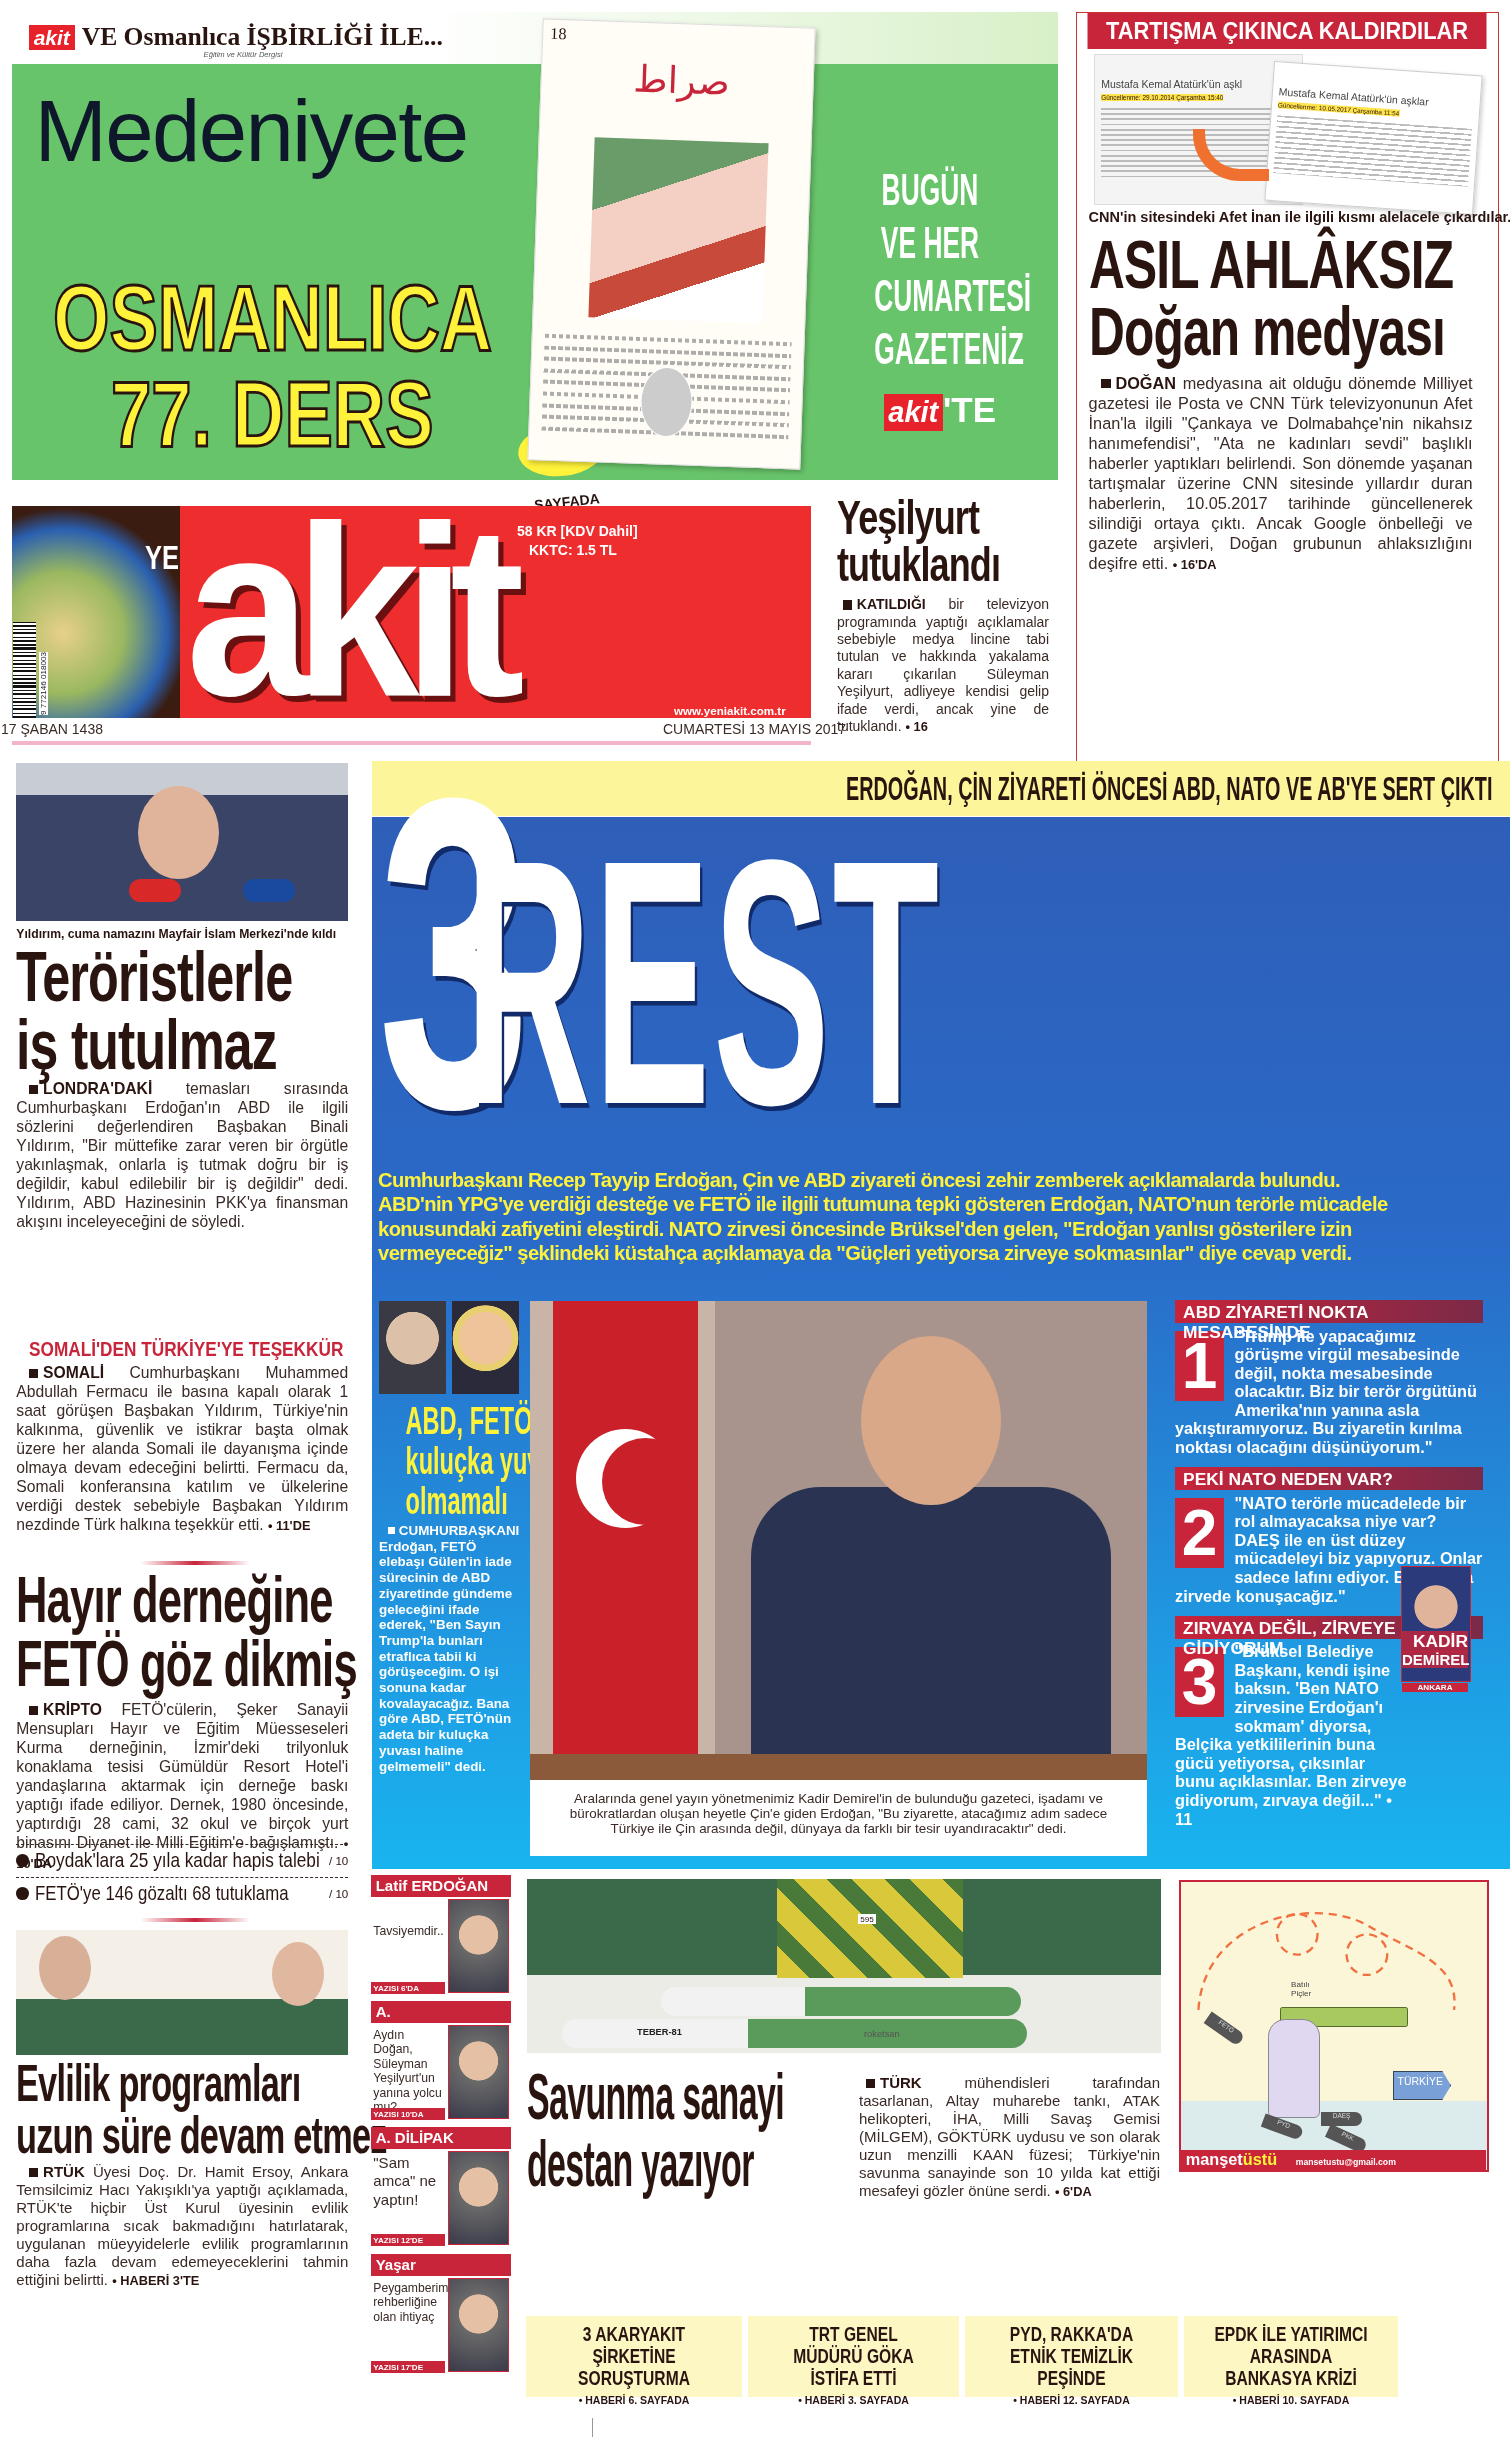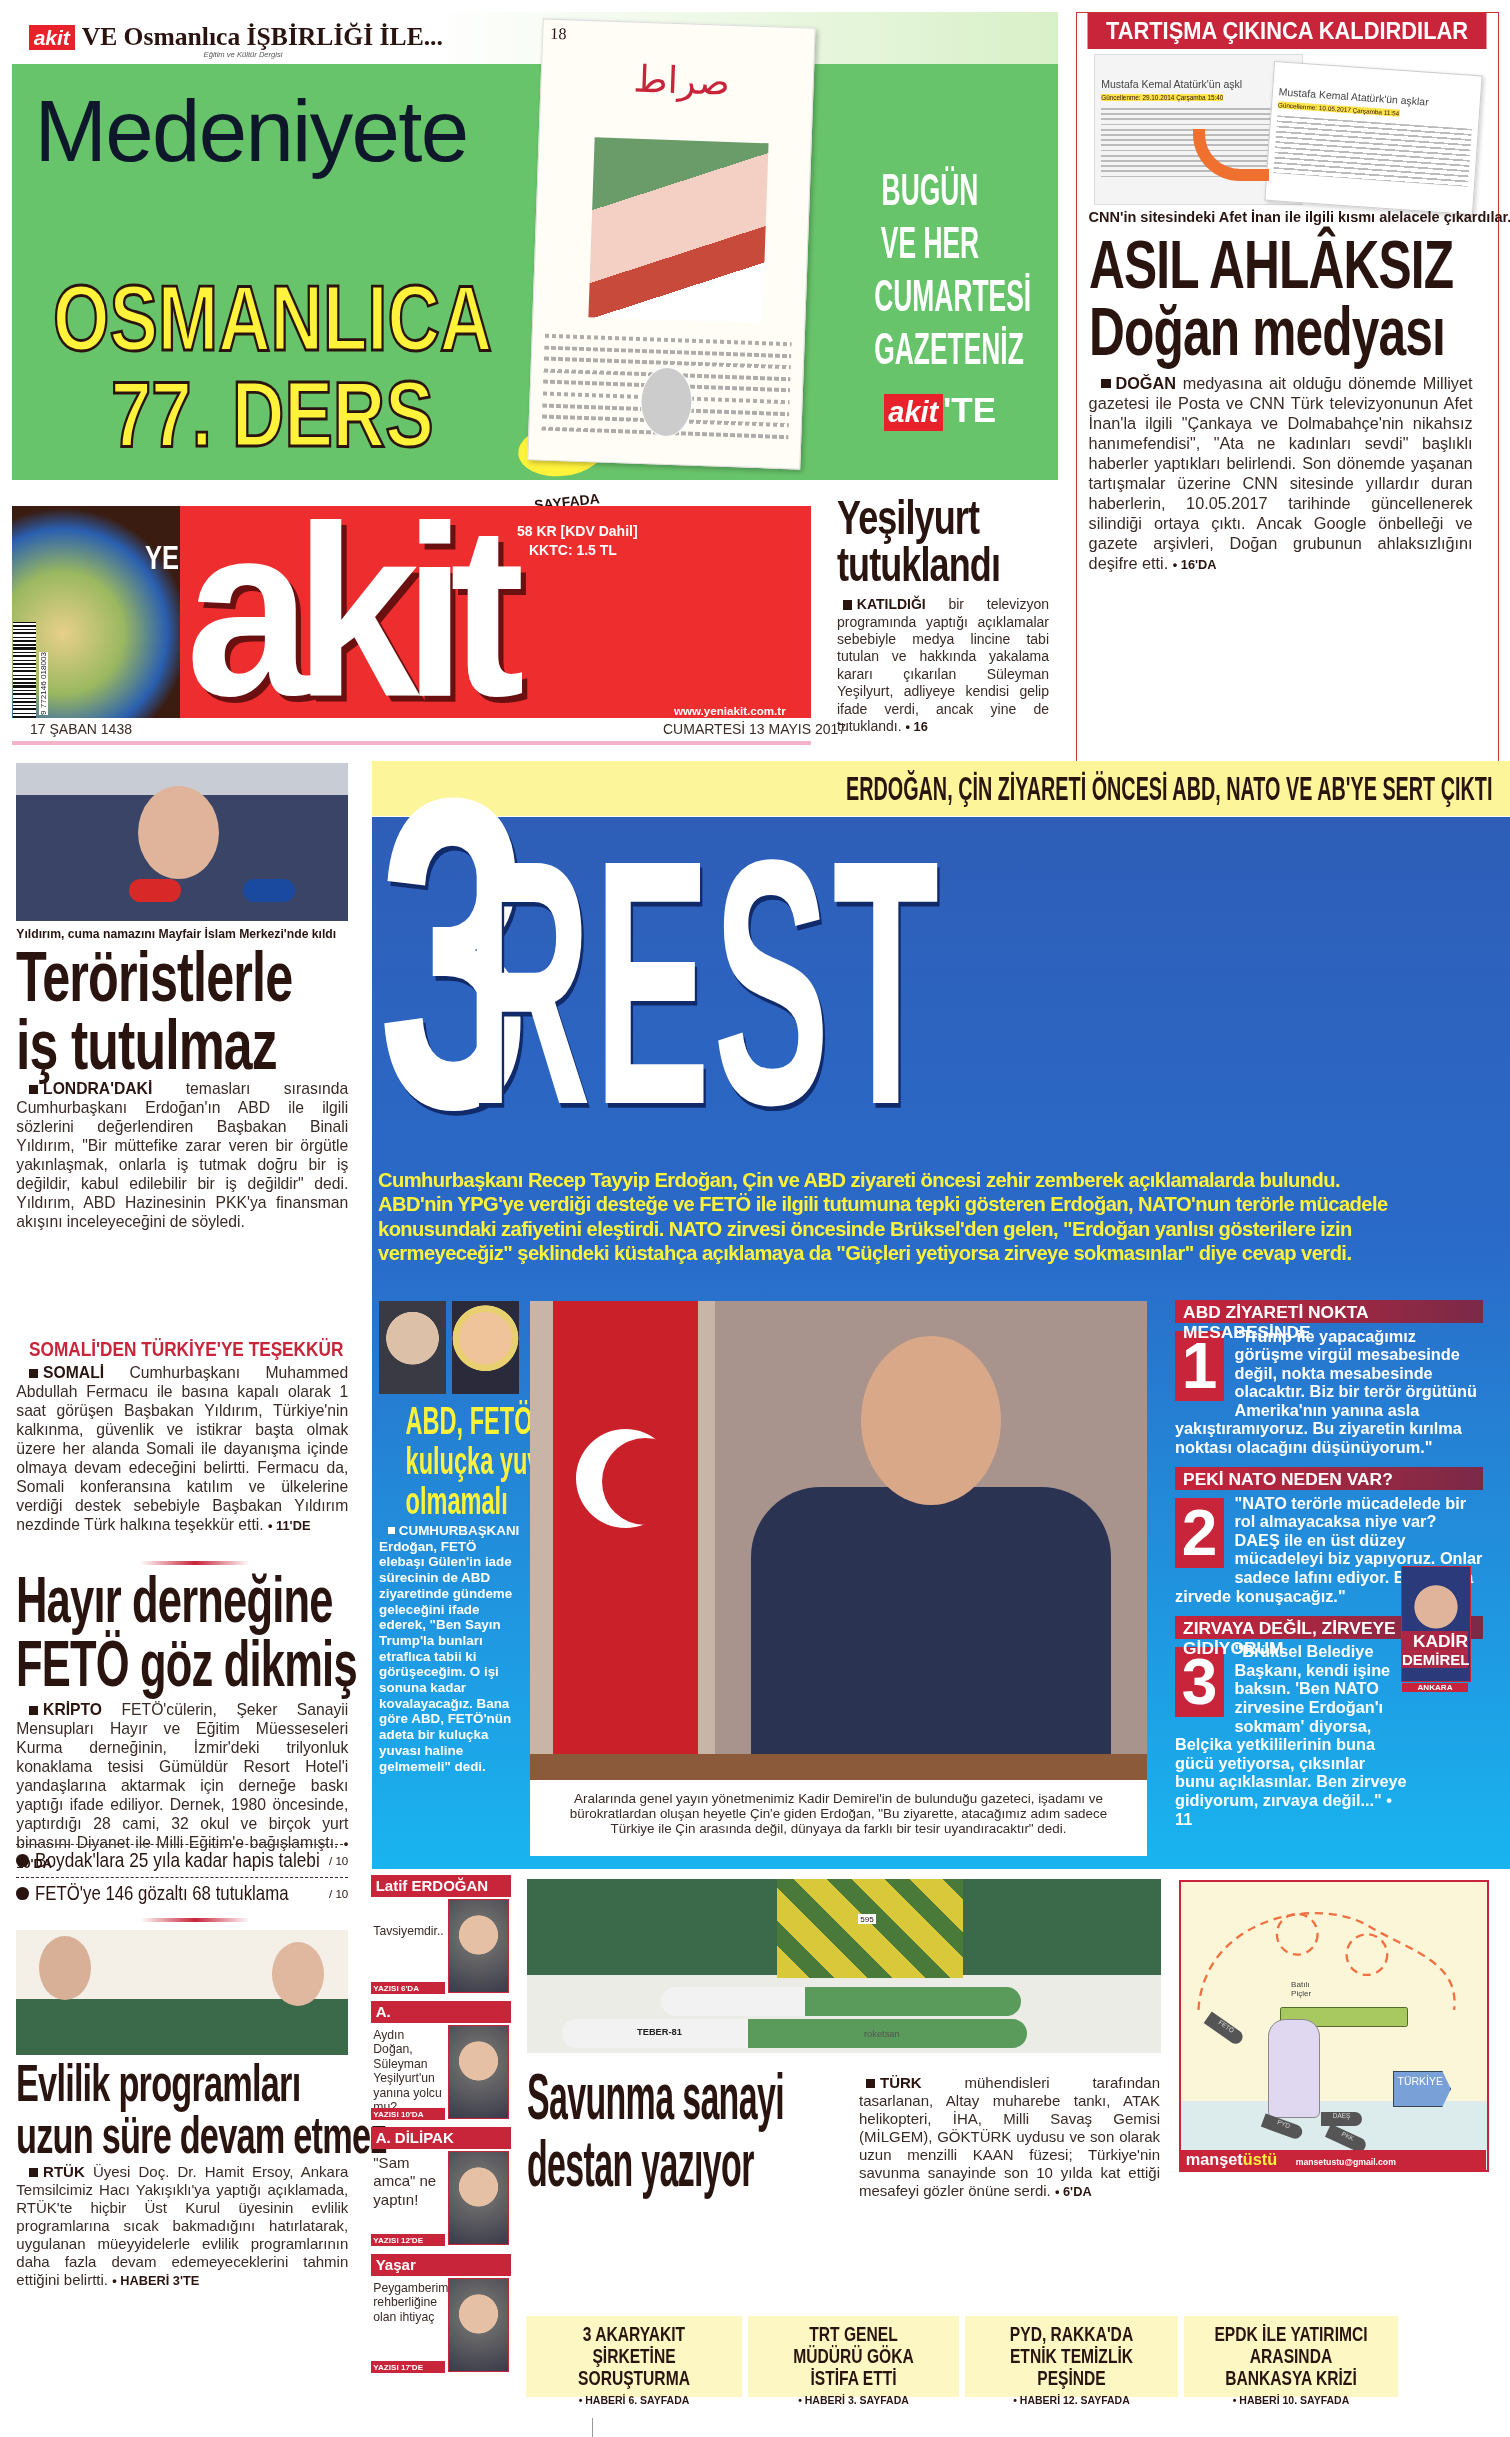--- a/index.html
+++ b/index.html
@@ -83,21 +83,21 @@
   <div class="abs" style="left:1.2px;top:116px;width:23px;height:96px;background:repeating-linear-gradient(0deg,#111 0 2.3px,#fff 2.3px 4.1px,#111 4.1px 5.2px,#fff 5.2px 7.6px)"></div>
   <div class="abs" style="left:27px;top:209px;transform:rotate(-90deg);transform-origin:left top;font-size:8.1px;color:#222;background:#fff;white-space:nowrap">9 772146 018003</div>
 </div>
 <div class="abs" style="left:145px;top:538px;font-size:34px;font-weight:bold;color:#fff;transform:scaleX(.75);transform-origin:left">YENİ</div>
 <div class="abs" id="mast-red">
   <div class="abs" style="left:5.8px;top:-11.6px;font-size:244px;font-weight:bold;color:#fff;letter-spacing:-17.4px;line-height:233px;text-shadow:5.8px 5.8px 0 #6a1010;transform:scaleX(.92);transform-origin:left">akit</div>
   <div class="abs" style="left:337px;top:17.4px;font-size:14px;color:#fff;font-weight:bold">58 KR [KDV Dahil]</div>
   <div class="abs" style="left:349px;top:36px;font-size:14px;color:#fff;font-weight:bold">KKTC: 1.5 TL</div>
   <div class="abs" style="left:494px;top:198px;font-size:11.6px;color:#fff;font-weight:bold">www.yeniakit.com.tr</div>
 </div>
-<div class="abs" style="left:30px;top:721px;font-size:14px;color:#3a2a26">17 ŞABAN 1438</div>
+<div class="abs" style="left:1px;top:721px;font-size:14px;color:#3a2a26">17 ŞABAN 1438</div>
 <div class="abs" style="left:663px;top:721px;font-size:14px;color:#3a2a26">CUMARTESİ 13 MAYIS 2017</div>
 <div class="abs" style="left:11.6px;top:741px;width:799px;height:3.5px;background:#f4b4c8"></div>
 
 <div class="abs" style="left:837px;top:494px;width:212px">
   <div class="hl" style="font-size:48px;transform:scaleX(.75);transform-origin:left">Yeşilyurt</div>
   <div class="hl" style="font-size:48px;transform:scaleX(.75);transform-origin:left">tutuklandı</div>
   <p class="body" style="font-size:14px;line-height:17.4px;margin-top:8.1px">
     <span class="sq" style="margin-left:5.8px"></span><b>KATILDIĞI</b>
     <span>bir televizyon programında yaptığı açıklamalar sebebiyle medya lincine tabi tutulan ve hakkında yakalama kararı çıkarılan Süleyman Yeşilyurt, adliyeye kendisi gelip ifade verdi, ancak yine de tutuklandı.</span>
     <span class="ref">• 16</span>
@@ -273,21 +273,21 @@
 
 <div class="abs" style="left:1179px;top:1880px;width:310px;height:292px;border:2.3px solid #c8243a;background:linear-gradient(180deg,#fcf6d8 0 76%,#dcecec 76%)">
   <svg class="abs" style="left:0;top:0" width="305" height="244" viewBox="0 0 525 420">
     <path d="M30 220 C 40 60, 240 20, 330 80 C 400 120, 480 140, 470 220" fill="none" stroke="#f07040" stroke-width="4" stroke-dasharray="14 10"></path>
     <circle cx="200" cy="90" r="35" fill="none" stroke="#f07040" stroke-width="4" stroke-dasharray="14 10"></circle>
     <circle cx="320" cy="125" r="35" fill="none" stroke="#f07040" stroke-width="4" stroke-dasharray="14 10"></circle>
   </svg>
   <div class="abs" style="left:110px;top:99px;width:35px;font-size:8.1px;color:#444;line-height:8.7px">Batılı Piçler</div>
   <div class="abs" style="left:99px;top:125px;width:128px;height:20px;background:#a8c860;border:1.2px solid #556a2a;border-radius:2.3px"></div>
   <div class="abs" style="left:87px;top:137px;width:52px;height:99px;background:#e0d8f0;border:1.2px solid #888;border-radius:17.4px 17.4px 5.8px 5.8px"></div>
-  <div class="abs" style="left:212px;top:189px;width:58px;height:36px;background:#7aa0d8;border:1.2px solid #345;clip-path:polygon(0 0,85% 0,100% 50%,85% 100%,0 100%);color:#fff;font-size:10.5px;line-height:18.6px;padding-left:3.5px">TÜRKİYE</div>
+  <div class="abs" style="left:212px;top:189px;width:58px;height:29px;background:#7aa0d8;border:1.2px solid #345;clip-path:polygon(0 0,85% 0,100% 50%,85% 100%,0 100%);color:#fff;font-size:10.5px;line-height:18.6px;padding-left:3.5px">TÜRKİYE</div>
   <div class="abs" style="left:23px;top:140px;width:41px;height:14px;background:#555;color:#ddd;font-size:6.4px;text-align:center;border-radius:0 8.1px 8.1px 0;transform:rotate(35deg)">FETÖ</div>
   <div class="abs" style="left:81px;top:238px;width:41px;height:14px;background:#555;color:#ddd;font-size:6.4px;text-align:center;border-radius:0 8.1px 8.1px 0;transform:rotate(20deg)">PYD</div>
   <div class="abs" style="left:140px;top:230px;width:41px;height:14px;background:#555;color:#ddd;font-size:6.4px;text-align:center;border-radius:0 8.1px 8.1px 0">DAEŞ</div>
   <div class="abs" style="left:145px;top:250px;width:41px;height:14px;background:#555;color:#ddd;font-size:6.4px;text-align:center;border-radius:0 8.1px 8.1px 0;transform:rotate(25deg)">PKK</div>
   <div class="abs" style="left:0;bottom:0;width:305px;height:20px;background:#c8243a;padding-left:4.7px;white-space:nowrap">
     <span style="color:#fff;font-weight:bold;font-size:16.3px">manşet</span><span style="color:#fff23a;font-weight:bold;font-size:16.3px">üstü</span>
     <span style="color:#fff;font-weight:bold;font-size:8.7px;margin-left:16px">mansetustu@gmail.com</span>
   </div>
 </div>
 

